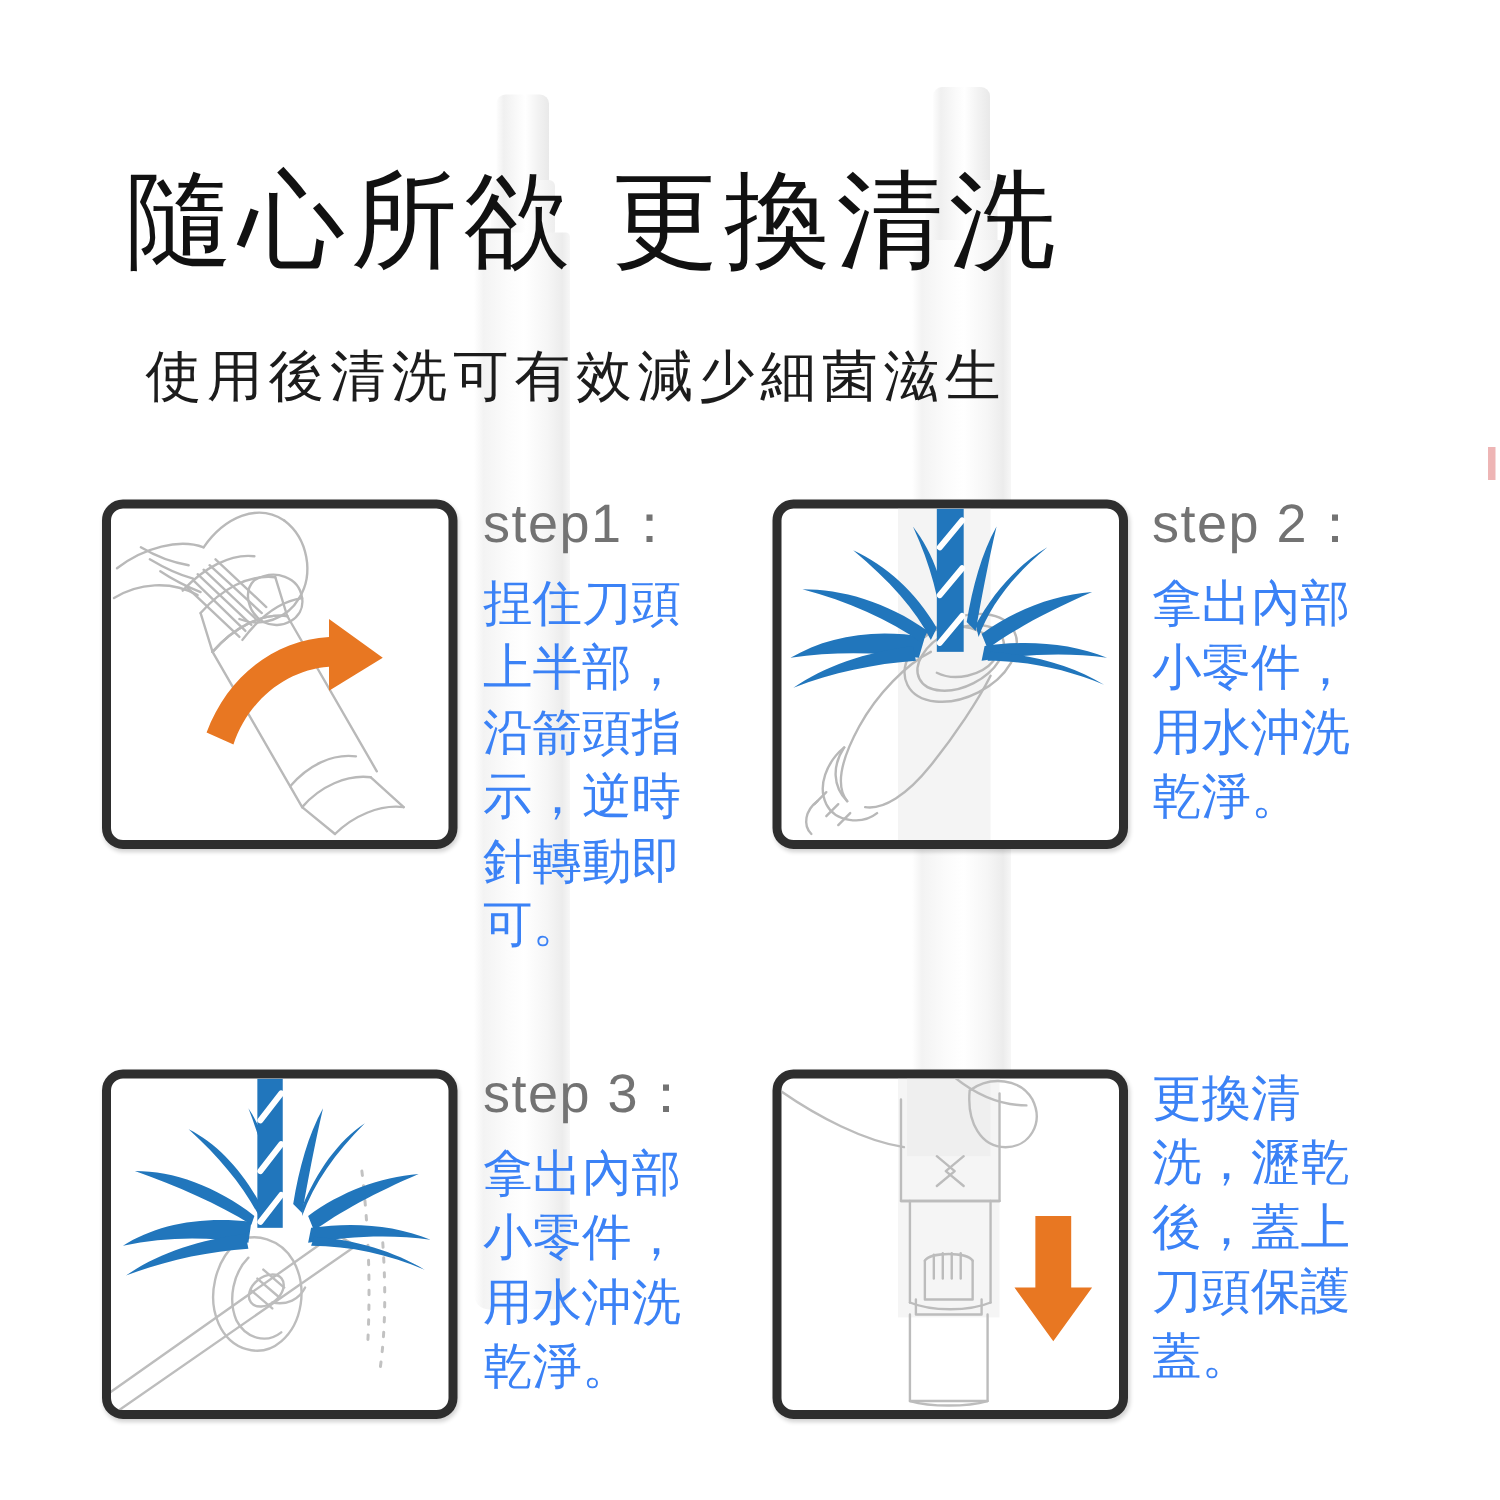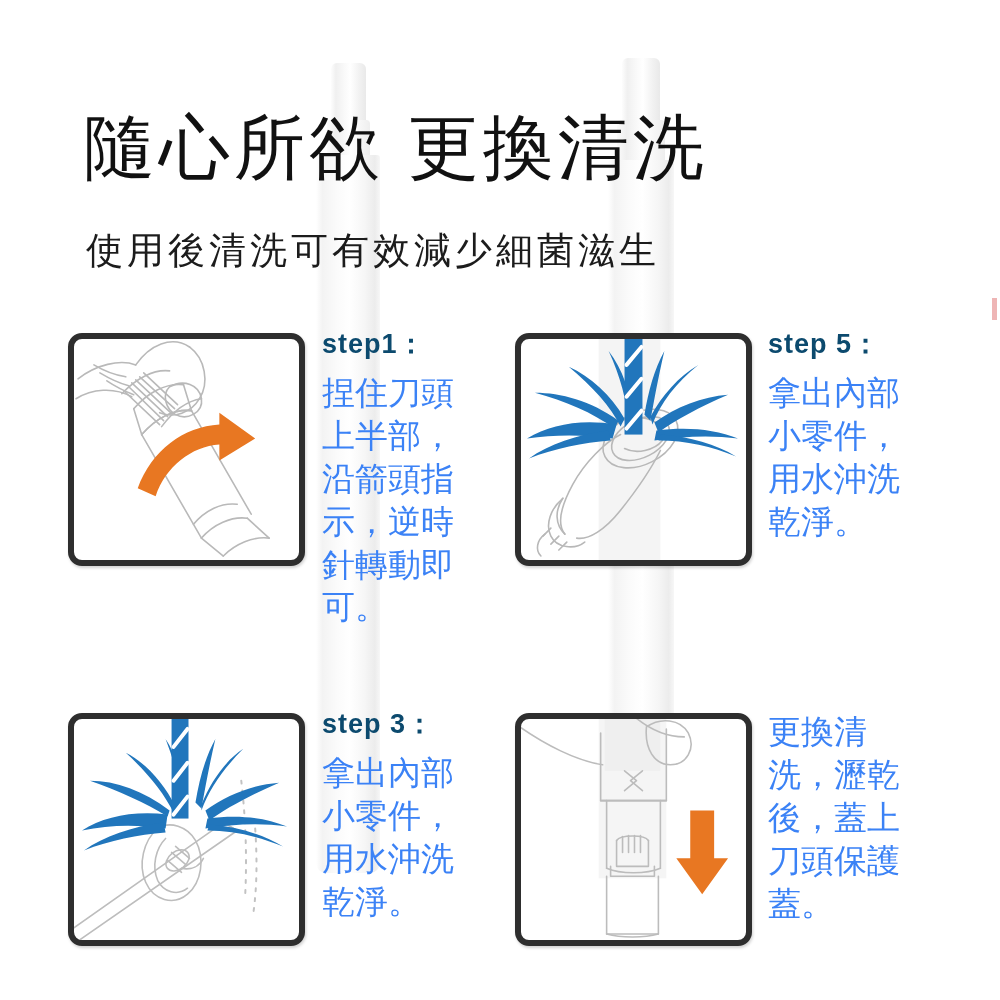--- a/index.html
+++ b/index.html
@@ -65,21 +65,21 @@
     font-size: 71px;
     line-height: 1;
     letter-spacing: 4px;
     font-weight: 400;
     color: #111111;
     white-space: nowrap;
     z-index: 3;
   }
   .subhead {
     position: absolute;
-    left: 86px;
+    left: 97px;
     top: 232px;
     font-size: 37px;
     line-height: 1;
     letter-spacing: 4px;
     font-weight: 400;
     color: #1c1c1c;
     white-space: nowrap;
     font-family: "DejaVu Serif", "Liberation Serif", serif;
     z-index: 3;
     text-align: right;
@@ -99,27 +99,26 @@
     box-shadow: 1px 2px 3px rgba(0,0,0,0.18);
   }
   .panel svg { display: block; width: 100%; height: 100%; }
 
   
   .step-block {
     position: absolute;
     z-index: 5;
   }
   .step-label {
-    font-size: 27px;
+    font-size: 36px;
     line-height: 1;
     letter-spacing: 1px;
-    color: #0c4a6e;
+    color: #737373;
     white-space: nowrap;
     margin-bottom: 14px;
-    font-weight: bold;
   }
   .step-desc {
     font-size: 33px;
     line-height: 1.30;
     letter-spacing: 0px;
     color: #3b82f6;
   }
   .w5 { width: 150px; }
   .w4 { width: 150px; }
 
@@ -246,21 +245,21 @@
         <g stroke="#ffffff" stroke-width="4" stroke-linecap="round">
           <line x1="106" y1="26" x2="121" y2="8"></line>
           <line x1="106" y1="58" x2="121" y2="40"></line>
           <line x1="106" y1="90" x2="121" y2="72"></line>
         </g>
       </g>
     </svg>
   </div>
 
   <div class="step-block" style="left:768px; top:331px;">
-    <div class="step-label">step 5：</div>
+    <div class="step-label">step 2：</div>
     <div class="step-desc w4">拿出內部小零件，用水沖洗乾淨。</div>
   </div>
 
   <div class="panel" style="left:68px; top:713px;">
     <svg viewBox="0 0 226 222" xmlns="http://www.w3.org/2000/svg">
       <g fill="none" stroke="#bdbdbd" stroke-width="1.6" stroke-linecap="round" stroke-linejoin="round">
 
         <path d="M-6 214 L 150 104"></path>
         <path d="M-6 230 L 164 112"></path>
         <path d="M150 104 L 164 112"></path>

